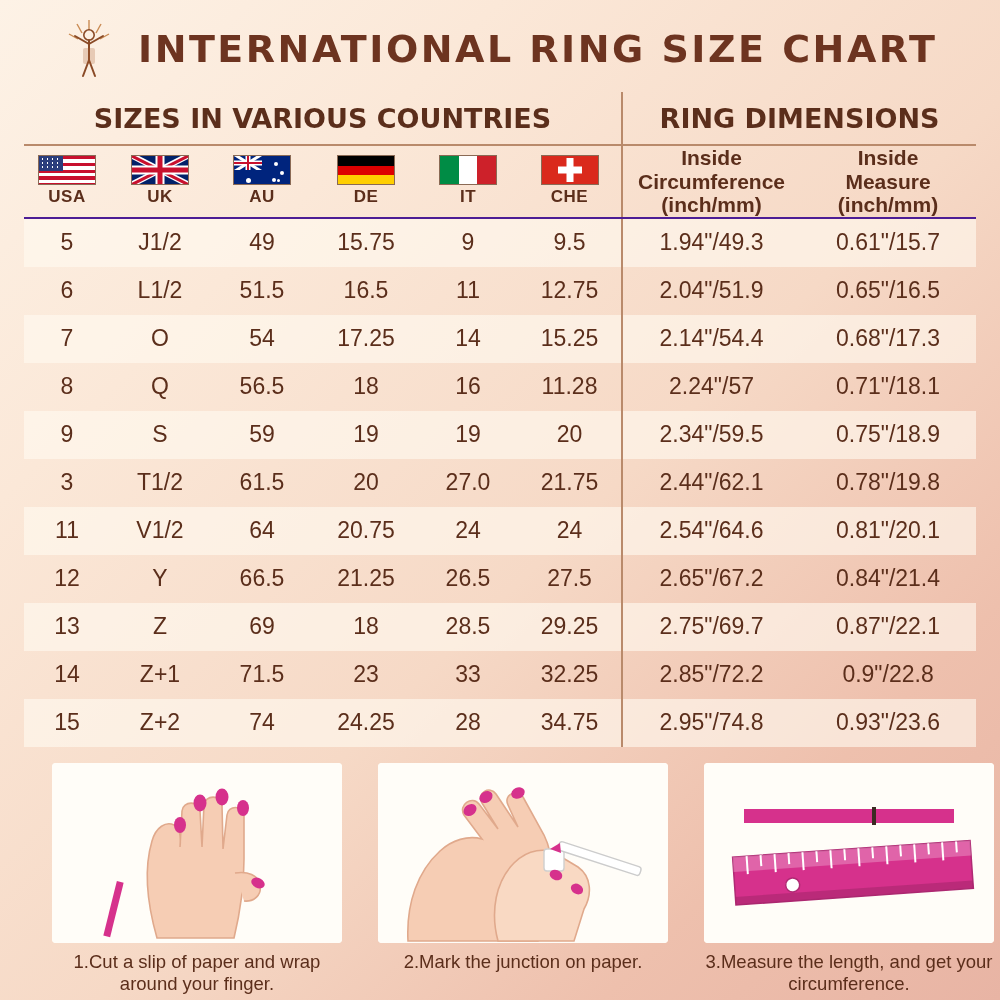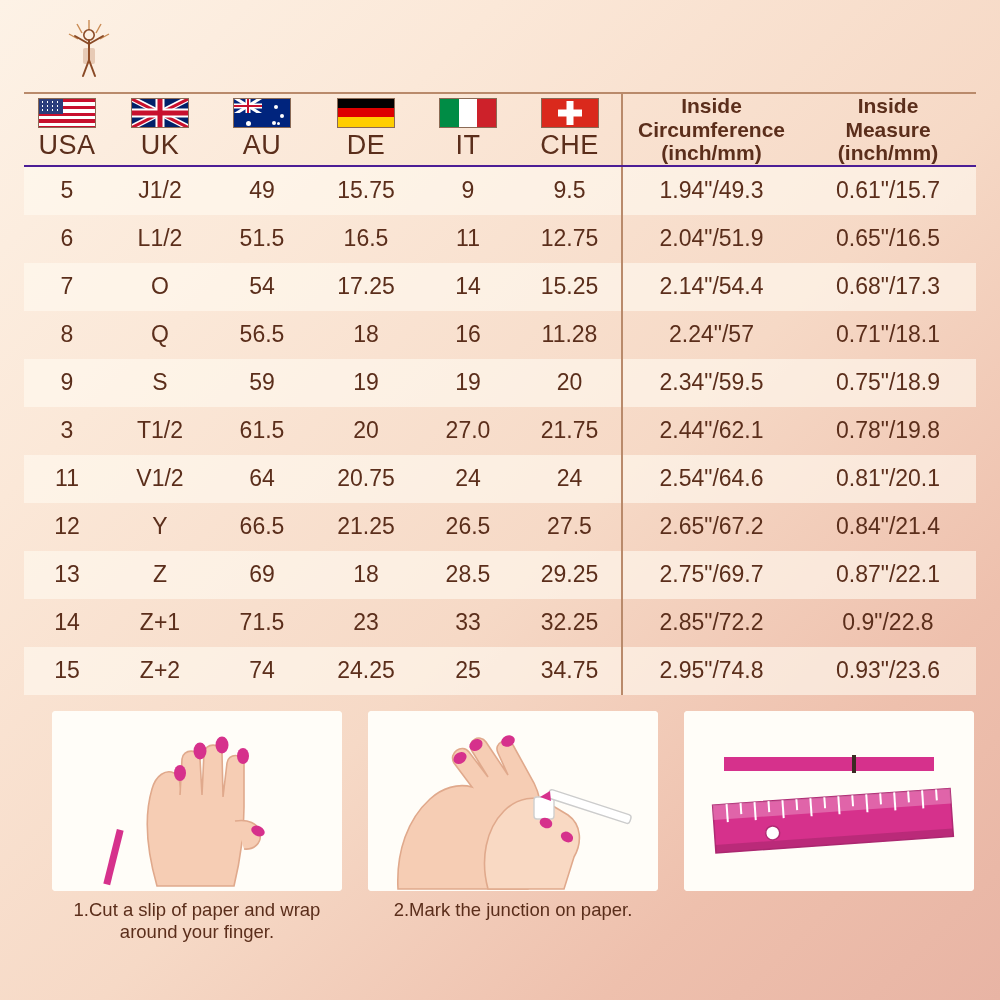--- a/index.html
+++ b/index.html
@@ -87,22 +87,22 @@
   .flagbox {
     width: 58px;
     height: 30px;
     margin: 0 auto 2px auto;
     border: 1px solid #8a6a55;
     position: relative;
     overflow: hidden;
     box-sizing: border-box;
   }
   .code {
-    font-size: 27px;
-    font-weight: normal;
+    font-size: 17px;
+    font-weight: bold;
     letter-spacing: 0.5px;
   }
   .dim-head {
     font-size: 19px;
     line-height: 1.12;
     font-weight: normal;
   }
   .data-row td {
     height: 48px;
     font-size: 23px;
@@ -171,21 +171,21 @@
   .fl-it { background: #fff; }
   .fl-it .g { position: absolute; left: 0; top: 0; width: 33.3%; height: 100%; background: #008C45; }
   .fl-it .r { position: absolute; right: 0; top: 0; width: 33.3%; height: 100%; background: #CD212A; }
   .fl-che { background: #DA291C; }
   .fl-che .ch { position: absolute; left: 50%; top: 50%; width: 24px; height: 7px; transform: translate(-50%,-50%); background: #fff; }
   .fl-che .cv { position: absolute; left: 50%; top: 50%; width: 7px; height: 24px; transform: translate(-50%,-50%); background: #fff; }
 
   
   .steps {
     display: flex;
-    gap: 26px;
+    gap: 36px;
     margin-top: 16px;
     padding: 0 28px;
     justify-content: space-between;
   }
   .step {
     width: 290px;
   }
   .step-img {
     width: 290px;
     height: 180px;
@@ -223,35 +223,40 @@
           <line x1="31" y1="26" x2="17" y2="18"></line>
           <line x1="31" y1="26" x2="45" y2="18"></line>
           <line x1="31" y1="42" x2="25" y2="58"></line>
           <line x1="31" y1="42" x2="37" y2="58"></line>
         </g>
         <g fill="#a85a2e">
           <rect x="25" y="30" width="12" height="16" rx="2" opacity="0.25"></rect>
         </g>
       </svg>
     </div>
+    <div class="title">INTERNATIONAL RING SIZE CHART</div>
   </div>
 
   <div class="table-wrap">
     <table class="chart">
       <colgroup>
         <col style="width:86px">
           <col style="width:100px">
           <col style="width:104px">
         <col style="width:104px">
           <col style="width:100px">
           <col style="width:104px">
         <col style="width:178px">
           <col style="width:176px">
       </colgroup>
       <tbody>
+        <tr>
+          <td class="group-head" colspan="6">SIZES IN VARIOUS COUNTRIES</td>
+          <td class="group-head divider-v" colspan="2">RING DIMENSIONS</td>
+        </tr>
         <tr>
           <td colspan="8" style="border-bottom:2px solid #b98a6b;height:0"></td>
         </tr>
         <tr class="hdr-row">
           <td class="flag-cell">
             <div class="flagbox fl-usa">
               <div class="stripes"></div>
                 <div class="canton"></div>
             </div>
             <div class="code">USA</div>
@@ -419,21 +424,21 @@
             <td>33</td>
             <td>32.25</td>
             <td class="group-sep">2.85"/72.2</td>
             <td>0.9"/22.8</td>
           </tr>
           <tr class="data-row alt">
             <td>15</td>
             <td>Z+2</td>
             <td>74</td>
             <td>24.25</td>
-            <td>25</td>
+            <td>28</td>
             <td>34.75</td>
             <td class="group-sep">2.95"/74.8</td>
             <td>0.93"/23.6</td>
           </tr>
         </tbody>
     </table>
   </div>
 
   <div class="steps">
 
@@ -519,16 +524,17 @@
               <line x1="212" y1="86" x2="212" y2="104"></line>
                 <line x1="226" y1="86" x2="226" y2="97"></line>
               <line x1="240" y1="86" x2="240" y2="104"></line>
                 <line x1="254" y1="86" x2="254" y2="97"></line>
             </g>
             <circle cx="88" cy="118" r="7" fill="#ffffff" stroke="#b02a74" stroke-width="1.5"></circle>
             <rect x="30" y="126" width="238" height="8" fill="#9e2466" opacity="0.5"></rect>
           </g>
         </svg>
       </div>
+      <div class="step-cap">3.Measure the length, and get your circumference.</div>
     </div>
 
   </div>
 </div>
 
 </body></html>

